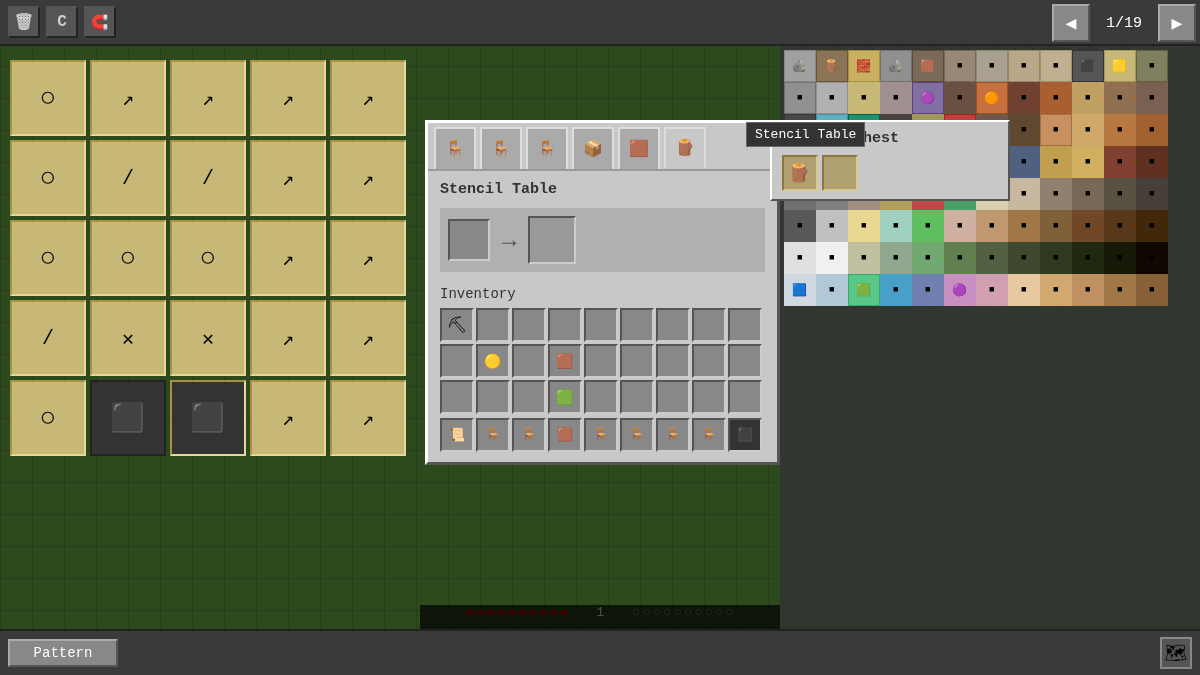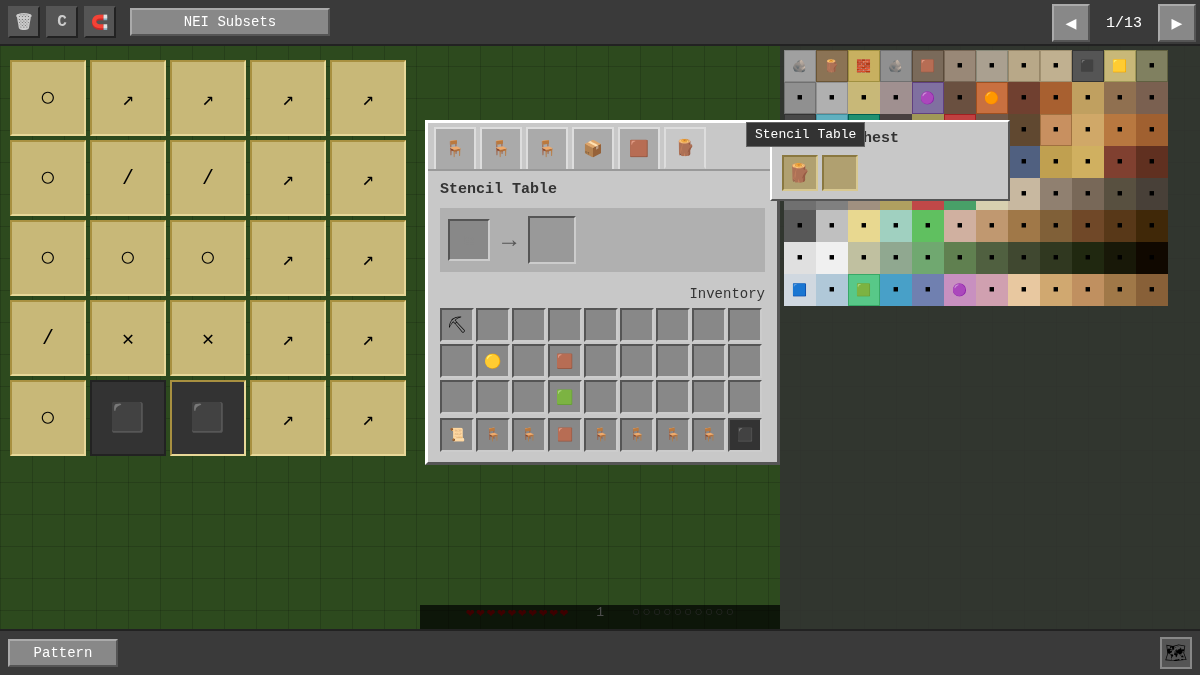--- a/index.html
+++ b/index.html
@@ -291,21 +291,20 @@
       border-right-color: #d8c890;
       display: flex;
       align-items: center;
       justify-content: center;
       font-size: 20px;
     }
 
     
     #inventory-section {
       margin-top: 0;
-      text-align: right;
     }
     .inv-title {
       font-size: 14px;
       color: #333;
       margin-bottom: 6px;
     }
     #inventory-grid {
       display: grid;
       grid-template-columns: repeat(9, 34px);
       gap: 2px;
@@ -475,26 +474,23 @@
 <div id="top-bar">
   <div class="top-btn top-btn-delete">
     <span>🗑</span>
   </div>
   <div class="top-btn top-btn-c">
     <span>C</span>
   </div>
   <div class="top-btn top-btn-magnet">
     <span style="font-size:14px">🧲</span>
   </div>
-  <div id="nei-subsets-btn">
-    <span>NEI Subsets</span>
-  </div>
   <div id="page-nav">
     <div class="nav-arrow">◀</div>
-    <span id="page-indicator">1/13</span>
+    <span id="page-indicator">1/19</span>
     <div class="nav-arrow">▶</div>
   </div>
 </div>
 
 <div id="nei-panel">
 
   <div class="nei-item" style="background:#a0a0a0; border:1px solid #888; font-size:12px">🪨</div>
   <div class="nei-item" style="background:#8B7355; border:1px solid #6a5535; font-size:12px">🪵</div>
   <div class="nei-item" style="background:#c8b060; border:1px solid #a09040; font-size:12px">🧱</div>
   <div class="nei-item" style="background:#909090; border:1px solid #707070; font-size:12px">🪨</div>

